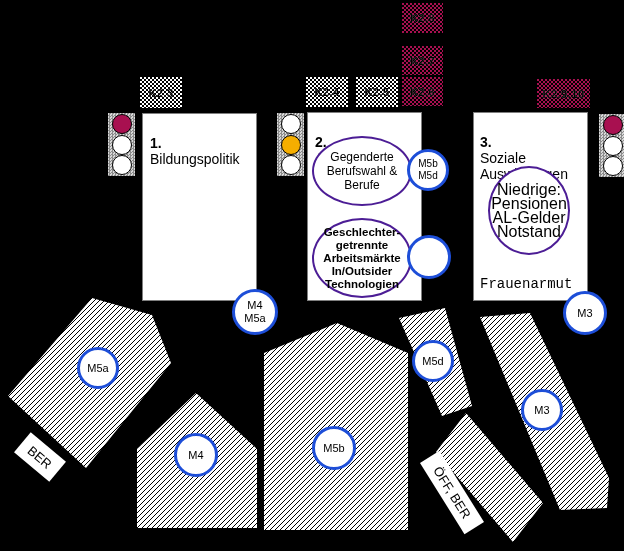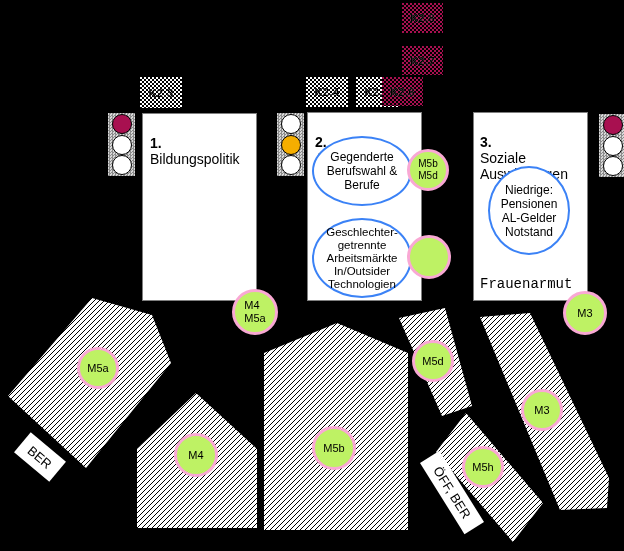--- a/index.html
+++ b/index.html
@@ -27,30 +27,30 @@
   }
   .lamp{width:20px;height:20px;border-radius:50%;border:1.5px solid #000;background:#fff;}
   .lamp[data-state="red"]{background:#a81050;}
   .lamp[data-state="yellow"]{background:#f5ae00;}
 
   
   .secbox{position:absolute;background:#fff;border:1px solid #7f7f7f;}
   .sectitle{position:absolute;font-size:14px;line-height:16px;white-space:pre-line;}
   .sectitle b{font-weight:bold;}
   .bubble{
-    position:absolute;border:2px solid #3b82f6;border-radius:50%;background:#fff;
+    position:absolute;border:2px solid #4c1d95;border-radius:50%;background:#fff;
     display:flex;align-items:center;justify-content:center;text-align:center;
     font-size:12.5px;line-height:15px;white-space:pre-line;
   }
   .caption{position:absolute;font-size:14px;}
 
   
   .mcircle{
-    position:absolute;border:3px solid #f9a8d4;border-radius:50%;background:#bef264;
-    display:flex;align-items:center;justify-content:center;text-align:left;
+    position:absolute;border:3px solid #1d4ed8;border-radius:50%;background:#ffffff;
+    display:flex;align-items:center;justify-content:center;text-align:center;
     font-size:11px;line-height:13px;white-space:pre-line;
   }
 
   
   .tag{
     position:absolute;background:#fff;display:flex;align-items:center;justify-content:center;
     font-size:13px;white-space:nowrap;
   }
 </style>
 </head>
@@ -83,22 +83,25 @@
   </div>
   <div class="cfbox cf-white" style="left:356px;top:77px;width:42px;height:30px;">
     <span>K2.5</span>
   </div>
   <div class="cfbox cf-red" style="left:402px;top:3px;width:41px;height:30px;">
     <span>K2.8</span>
   </div>
   <div class="cfbox cf-red" style="left:402px;top:46px;width:41px;height:29px;">
     <span>K2.7</span>
   </div>
-  <div class="cfbox cf-red" style="left:382px;top:77px;width:41px;height:29px;">
+  <div class="cfbox cf-red" style="left:402px;top:77px;width:41px;height:29px;">
     <span>K2.6</span>
+  </div>
+  <div class="cfbox cf-red" style="left:537px;top:79px;width:53px;height:29px;">
+    <span>K2.9,10</span>
   </div>
 
   <div class="tlight" style="left:108px;top:113px;width:27px;height:63px;">
     <div class="lamp" data-state="red"></div>
     <div class="lamp" data-state="off"></div>
     <div class="lamp" data-state="off"></div>
   </div>
   <div class="tlight" style="left:277px;top:113px;width:27px;height:63px;">
     <div class="lamp" data-state="off"></div>
     <div class="lamp" data-state="yellow"></div>
@@ -124,42 +127,41 @@
   </div>
   <div class="sectitle" style="left:480px;top:118px;width:106px;">
     <b>3.</b>
     <span>Soziale
 Auswirkungen</span>
   </div>
 
   <div class="bubble" style="left:312px;top:136px;width:100px;height:70px;font-size:12px;line-height:14px;">Gegenderte
 Berufswahl &amp;
 Berufe</div>
-  <div class="bubble" style="left:312px;top:218px;width:100px;height:80px;font-size:11.5px;line-height:13px;">Geschlechter-
+  <div class="bubble" style="left:312px;top:218px;width:100px;height:80px;font-size:11.5px;line-height:13px;font-weight:bold;">Geschlechter-
 getrennte
 Arbeitsmärkte
 In/Outsider
 Technologien</div>
-  <div class="bubble" style="left:488px;top:166px;width:82px;height:89px;font-size:12px;line-height:14px;text-align:center;">Niedrige:
+  <div class="bubble" style="left:488px;top:166px;width:82px;height:89px;font-size:16px;line-height:14px;text-align:center;">Niedrige:
 Pensionen
 AL-Gelder
 Notstand</div>
 
   <div class="caption" style="left:480px;top:276px;font-family:Liberation Mono, monospace;">Frauenarmut</div>
 
   <div class="mcircle" style="left:407px;top:149px;width:42px;height:42px;font-size:10px;line-height:12px;">M5b
 M5d</div>
   <div class="mcircle" style="left:407px;top:235px;width:44px;height:44px;"></div>
   <div class="mcircle" style="left:232px;top:289px;width:46px;height:46px;">M4
 M5a</div>
   <div class="mcircle" style="left:563px;top:291px;width:44px;height:44px;">M3</div>
 
   <div class="mcircle" style="left:77px;top:347px;width:42px;height:42px;">M5a</div>
   <div class="mcircle" style="left:174px;top:433px;width:44px;height:44px;">M4</div>
   <div class="mcircle" style="left:312px;top:426px;width:44px;height:44px;">M5b</div>
   <div class="mcircle" style="left:412px;top:340px;width:42px;height:42px;">M5d</div>
-  <div class="mcircle" style="left:462px;top:446px;width:42px;height:42px;">M5h</div>
   <div class="mcircle" style="left:521px;top:389px;width:42px;height:42px;">M3</div>
 
   <div class="tag" style="left:17px;top:444px;width:46px;height:26px;transform:rotate(40deg);">BER</div>
   <div class="tag" style="left:410px;top:481px;width:84px;height:23px;transform:rotate(58deg);">ÖFF, BER</div>
 
 </div>
 
 </body></html>

